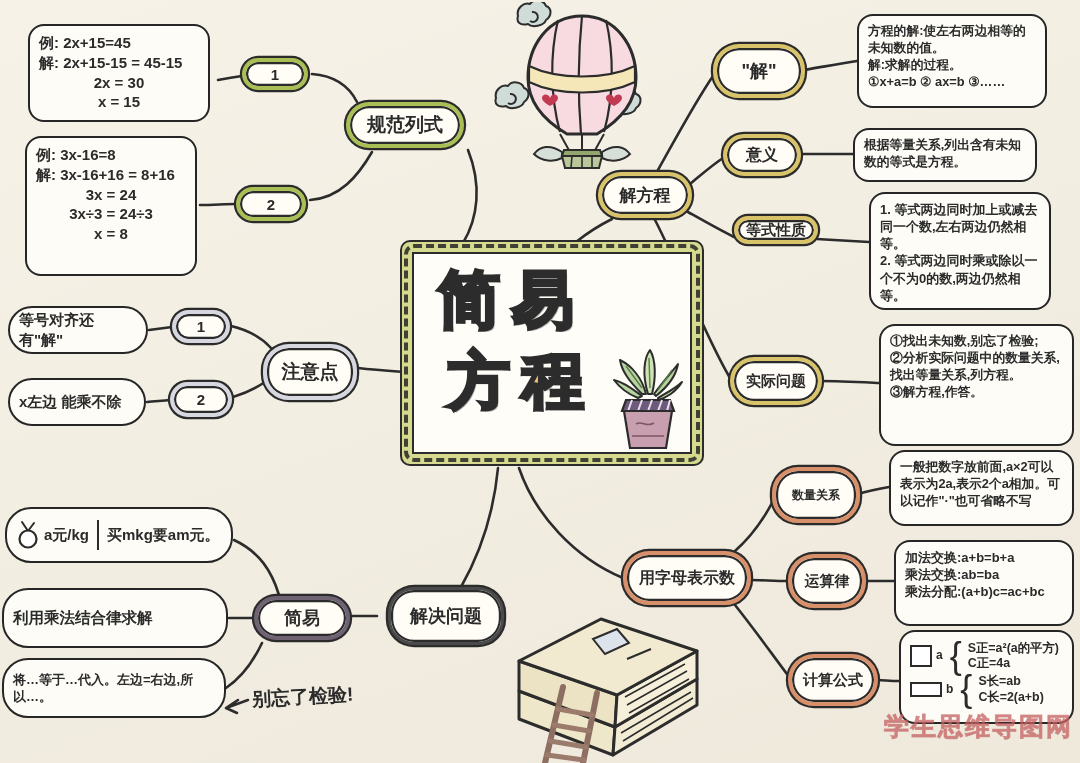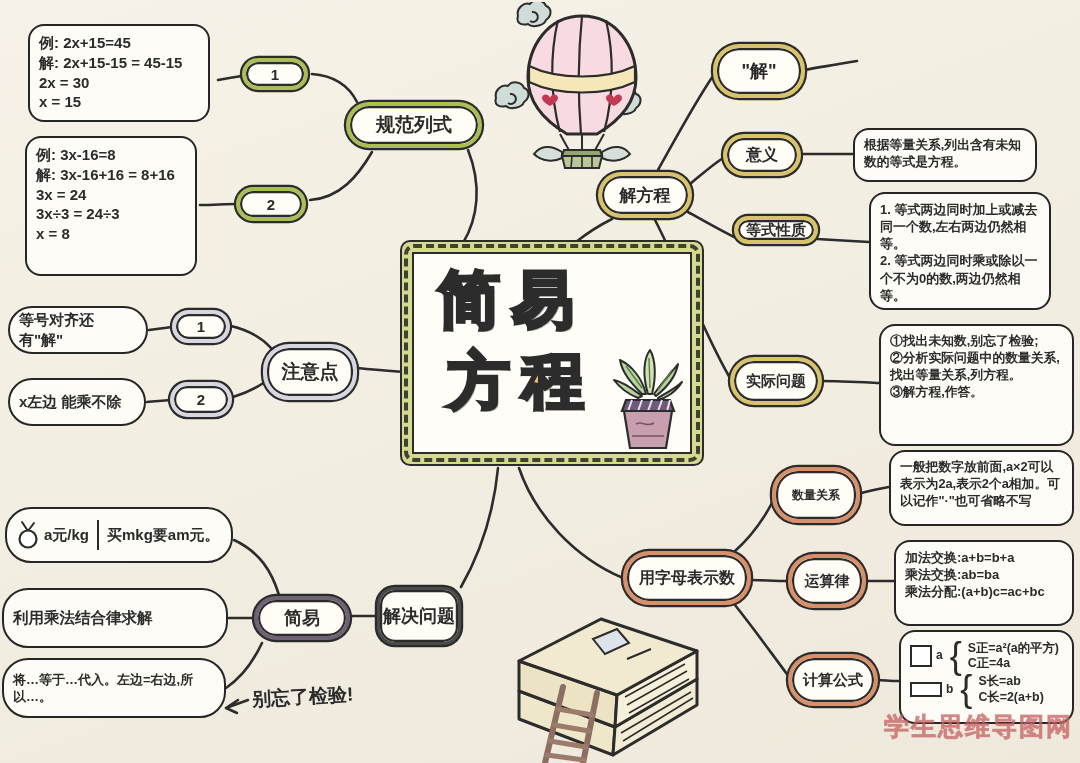--- a/index.html
+++ b/index.html
@@ -12,21 +12,21 @@
   .wire{position:absolute;left:0;top:0;pointer-events:none}
   .wire path{stroke:#2c2c2c;stroke-width:2.6;fill:none;stroke-linecap:round}
 
   
   .box{
     position:absolute;background:#fdfcf6;border:2.6px solid #262626;border-radius:16px;
     padding:7px 9px;font-size:14px;line-height:1.32;box-sizing:border-box;font-weight:600;
   }
   .pill{border-radius:26px;display:flex;align-items:center}
   .box .ln{white-space:nowrap}
-  .ctr{text-align:left}
+  .ctr{text-align:center}
 
   
   .node{
     position:absolute;background:#fffdf6;display:flex;align-items:center;justify-content:center;
     text-align:center;border-radius:26px;font-weight:700;box-sizing:border-box;
     box-shadow:0 0 0 2.2px #2b2b2b, inset 0 0 0 2.2px #2b2b2b;
   }
   .ring-green{border:4px solid #a9bf55}
   .ring-gray{border:4px solid #d7d7e0}
   .ring-purple{border:4px solid #6f6272}
@@ -118,21 +118,21 @@
   </div>
   <div class="box" id="ex2" style="left:25px;top:136px;width:172px;height:140px;font-size:15px">
     <div class="ln">例: 3x-16=8</div>
     <div class="ln">解: 3x-16+16 = 8+16</div>
     <div class="ln ctr">3x = 24</div>
     <div class="ln ctr">3x÷3 = 24÷3</div>
     <div class="ln ctr">x = 8</div>
   </div>
   <div class="node ring-green" style="left:242px;top:58px;width:66px;height:32px;font-size:15px">1</div>
   <div class="node ring-green" style="left:236px;top:187px;width:70px;height:34px;font-size:15px">2</div>
-  <div class="node ring-green" style="left:346px;top:102px;width:136px;height:46px;font-size:19px">规范列式</div>
+  <div class="node ring-green" style="left:346px;top:102px;width:118px;height:46px;font-size:19px">规范列式</div>
 
   <div class="box pill" style="left:8px;top:306px;width:140px;height:48px;font-size:15px">
     <span>等号对齐还有"解"</span>
   </div>
   <div class="box pill" style="left:8px;top:378px;width:138px;height:48px;font-size:15px">
     <span>x左边 能乘不除</span>
   </div>
   <div class="node ring-gray" style="left:172px;top:310px;width:58px;height:33px;font-size:15px">1</div>
   <div class="node ring-gray" style="left:170px;top:382px;width:62px;height:35px;font-size:15px">2</div>
   <div class="node ring-gray" style="left:263px;top:344px;width:94px;height:56px;font-size:19px">注意点</div>
@@ -146,21 +146,21 @@
     <span class="divider"></span>
     <span>买mkg要am元。</span>
   </div>
   <div class="box pill" style="left:2px;top:588px;width:226px;height:60px;font-size:15.5px">
     <span>利用乘法结合律求解</span>
   </div>
   <div class="box pill" style="left:2px;top:658px;width:224px;height:60px;font-size:13px">
     <span>将…等于…代入。左边=右边,所以…。</span>
   </div>
   <div class="node ring-purple" style="left:254px;top:596px;width:96px;height:44px;font-size:18px">简易</div>
-  <div class="node ring-dark" style="left:377px;top:587px;width:84px;height:58px;font-size:18px;border-radius:18px">解决问题</div>
+  <div class="node ring-dark" style="left:388px;top:587px;width:116px;height:58px;font-size:18px;border-radius:26px">解决问题</div>
   <div id="arrow-note">别忘了检验!</div>
 
   <div id="center-frame">
     <div style="position:absolute;left:26px;top:8px">
       <div class="title-line t1">简易</div>
       <div class="title-line t2">方程</div>
     </div>
     <svg style="position:absolute;right:8px;bottom:2px" width="72" height="104" viewBox="0 0 72 104">
       <g stroke="#2c2c2c" stroke-width="2" fill="#b5d49e" stroke-linejoin="round">
         <path d="M26,50 C16,46 8,40 2,32 C12,34 22,42 30,48 Z"></path>
@@ -196,20 +196,25 @@
     <path d="M66,132 L76,150 M110,132 L100,150 M88,132 L88,150" stroke="#2c2c2c" stroke-width="2" fill="none"></path>
     <path d="M68,150 C56,142 46,144 40,152 C48,160 60,160 68,156 Z" fill="#d7dfd9" stroke="#2c2c2c" stroke-width="2"></path>
     <path d="M108,150 C120,142 130,144 136,152 C128,160 116,160 108,156 Z" fill="#d7dfd9" stroke="#2c2c2c" stroke-width="2"></path>
     <path d="M70,148 L106,148 L108,154 L68,154 Z" fill="#93a66e" stroke="#2c2c2c" stroke-width="2"></path>
     <path d="M68,154 L108,154 L105,166 L71,166 Z" fill="#b9c79b" stroke="#2c2c2c" stroke-width="2"></path>
     <path d="M78,154 L77,166 M88,154 L88,166 M98,154 L98,166" stroke="#2c2c2c" stroke-width="1.6"></path>
   </svg>
 
   <div class="node ring-yellow" style="left:598px;top:172px;width:94px;height:46px;font-size:17px">解方程</div>
   <div class="node ring-yellow" style="left:713px;top:44px;width:92px;height:54px;font-size:18px">"解"</div>
+  <div class="box" style="left:857px;top:14px;width:190px;height:94px;font-size:12.8px">
+    <div>方程的解:使左右两边相等的未知数的值。</div>
+    <div>解:求解的过程。</div>
+    <div>①x+a=b ② ax=b ③……</div>
+  </div>
   <div class="node ring-yellow" style="left:723px;top:134px;width:78px;height:42px;font-size:16px">意义</div>
   <div class="box" style="left:853px;top:128px;width:184px;height:54px;font-size:12.8px">
     <div>根据等量关系,列出含有未知数的等式是方程。</div>
   </div>
   <div class="node ring-yellow" style="left:734px;top:216px;width:84px;height:28px;font-size:15px">等式性质</div>
   <div class="box" style="left:869px;top:192px;width:182px;height:118px;font-size:13px">
     <div>1. 等式两边同时加上或减去同一个数,左右两边仍然相等。</div>
     <div>2. 等式两边同时乘或除以一个不为0的数,两边仍然相等。</div>
   </div>
   <div class="node ring-yellow" style="left:730px;top:357px;width:92px;height:48px;font-size:15px">实际问题</div>

